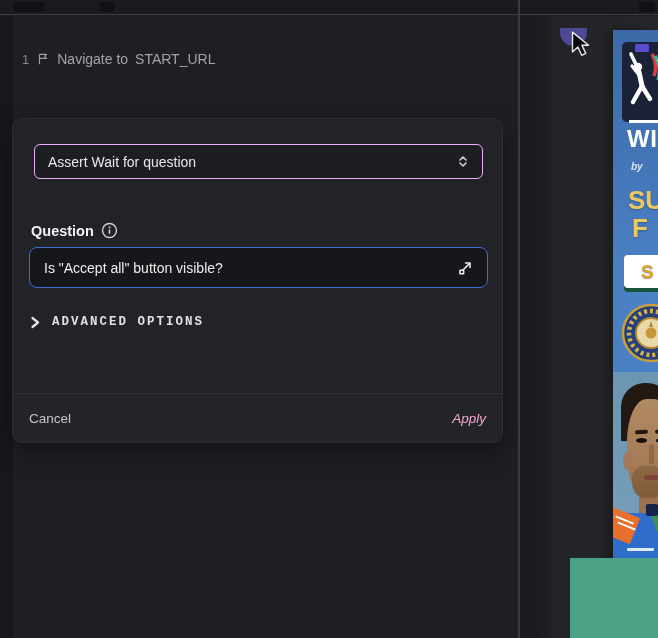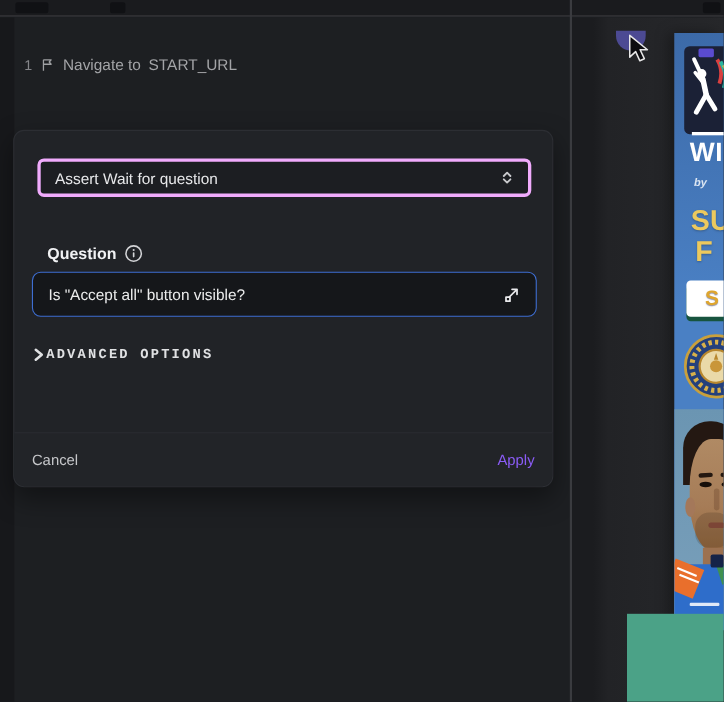--- a/index.html
+++ b/index.html
@@ -21,42 +21,42 @@
   .step-row { position:absolute; left:22px; top:35px; display:flex; align-items:center;
               gap:7px; color:#a3a4a7; font-size:14px; }
   .step-num { color:#85868a; font-size:13px; }
   .step-link { color:#a3a4a7; text-underline-offset:3px; cursor:pointer; }
 
   .card { position:absolute; left:12px; top:102px; width:491px; height:325px;
           background:#212327; border:1px solid #2c2e33; border-radius:10px;
           box-shadow:0 10px 24px rgba(0,0,0,.40); }
 
   .select-box { position:absolute; left:21px; top:25px; width:449px; height:35px;
-                background:#1c1e22; border:3px solid #f0abfc; border-radius:6px;
+                background:#1c1e22; border:1px solid #f0abfc; border-radius:6px;
                 display:flex; align-items:center; justify-content:space-between;
                 padding:0 13px; color:#e7e8ea; font-size:14px; cursor:pointer; }
 
-  .question-row { position:absolute; left:30px; top:103px; display:flex; align-items:center;
+  .question-row { position:absolute; left:18px; top:103px; display:flex; align-items:center;
                   gap:7px; font-size:14.5px; font-weight:bold; color:#f1f2f4; }
 
   .input-box { position:absolute; left:16px; top:128px; width:459px; height:41px;
                background:#15171a; border:1.5px solid #3E6ED2; border-radius:8px;
                display:flex; align-items:center; justify-content:space-between;
                padding:0 14px; color:#eceded; font-size:14px; }
 
   .advanced-row { position:absolute; left:17px; top:196px; display:flex; align-items:center;
-                  gap:2px; font-family:"Liberation Mono","DejaVu Sans Mono",monospace;
+                  gap:12px; font-family:"Liberation Mono","DejaVu Sans Mono",monospace;
                   font-size:12.5px; font-weight:bold; letter-spacing:2px; color:#e0e1e3; cursor:pointer; }
 
   .card-footer { position:absolute; left:0; bottom:0; width:100%; height:49px;
                  background:#222428; border-top:1px solid #2f3136; border-radius:0 0 10px 10px;
                  display:flex; align-items:center; justify-content:space-between; padding:0 16px; }
   .footer-btn { background:none; border:none; font-family:inherit; font-size:13.5px; cursor:pointer; }
   .btn-cancel { color:#c5c6c9; }
-  .btn-apply  { color:#8b5cf6; }
+  .btn-apply  { color:#f9a8d4;font-style:italic; }
 
   
   .v-divider { position:absolute; left:518px; top:0; width:2px; height:638px; background:#3a3b3f; }
 
   
   .right-panel { position:absolute; left:520px; top:16px; width:138px; height:622px;
                  background:linear-gradient(90deg,#1b1c1f 0%,#1b1c1f 14%,#222326 24%,#27282b 100%); }
 
   .preview { position:absolute; left:93px; top:14px; width:45px; height:543px; overflow:hidden;
              background:linear-gradient(180deg,#3c6aa8 0%,#4a80c4 45%,#4a80c4 100%);

